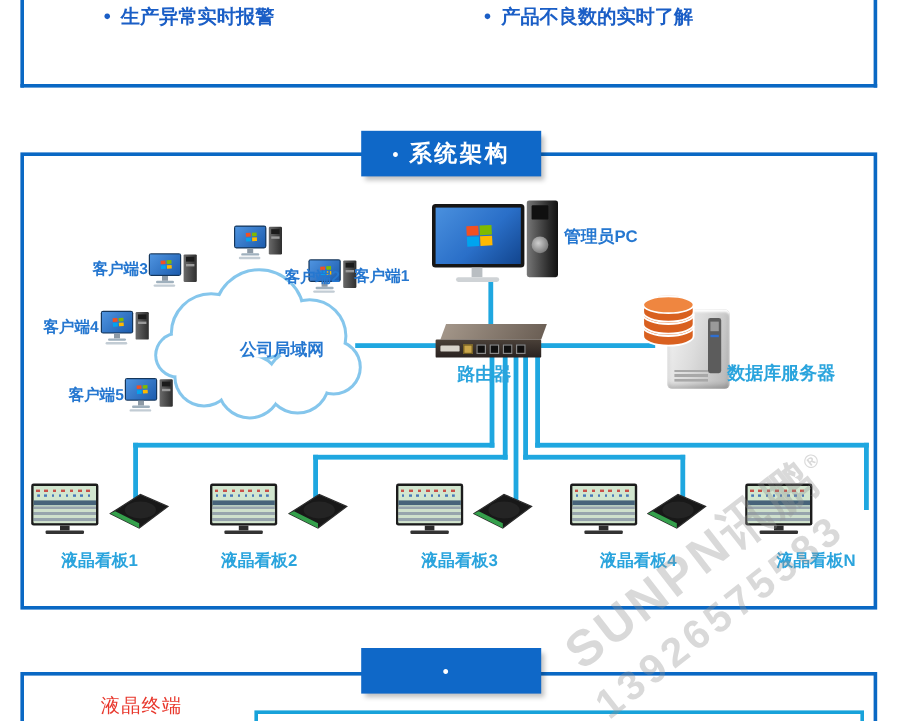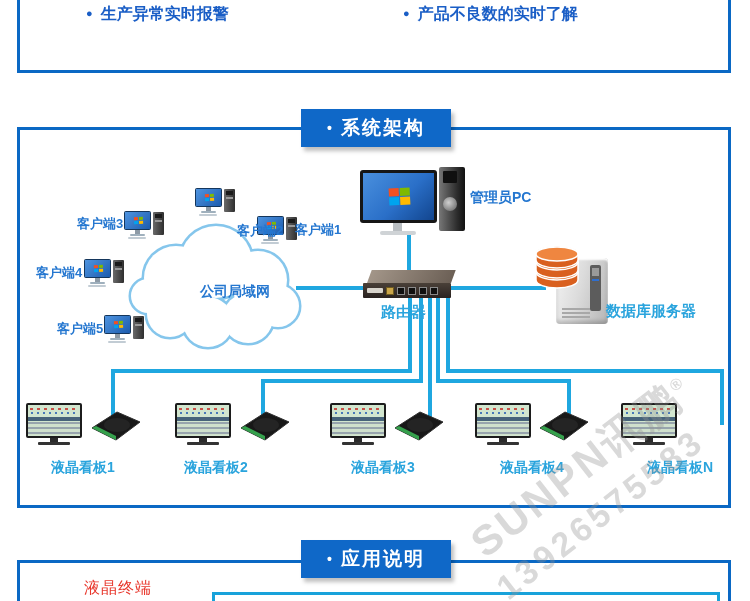--- a/index.html
+++ b/index.html
@@ -132,21 +132,20 @@
   <div class="feat" style="left:403px;top:4px;">
     <span class="b">●</span><span>产品不良数的实时了解</span>
   </div>
 
   <div class="hdr hdr1">
     <span class="dot">•</span>
     <span>系统架构</span>
   </div>
   <div class="hdr hdr2">
     <span class="dot">•</span>
-    <span>应用说明</span>
   </div>
 
   <div class="ln" style="left:407px;top:232px;width:4px;height:46px;"></div>
   <div class="ln" style="left:296px;top:286px;width:114px;height:4px;"></div>
   <div class="ln" style="left:450px;top:286px;width:96px;height:4px;"></div>
 
   <div class="ln" style="left:408px;top:294px;width:4px;height:79px;"></div>
   <div class="ln" style="left:111px;top:369px;width:301px;height:4px;"></div>
   <div class="ln" style="left:111px;top:369px;width:4px;height:52px;"></div>
 

